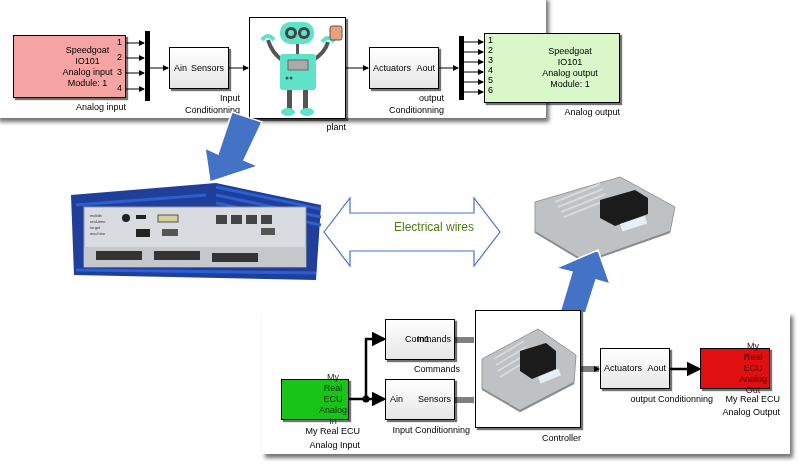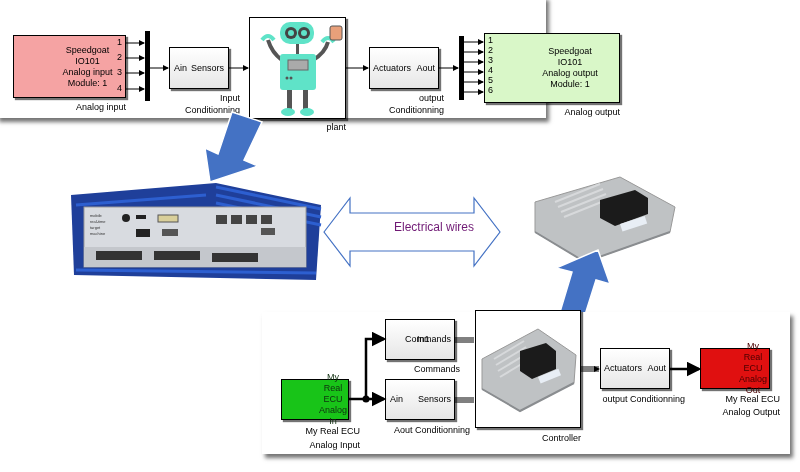--- a/index.html
+++ b/index.html
@@ -167,21 +167,21 @@
     <path d="M70 28 L105 18 L118 26 L118 42 L85 54 L70 46 Z" fill="#1b1b1b"></path>
     <rect x="90" y="52" width="26" height="8" fill="#e8eef5" transform="rotate(-18 90 52)"></rect>
   </svg>
 </div>
 
 <svg width="800" height="472">
   <path d="M232 112 L262 122 L244 160 L258 166 L210 182 L205 148 L218 154 Z" fill="#4472c4" stroke="#fff" stroke-width="1.5"></path>
   <path d="M560 312 L572 272 L556 268 L598 250 L610 284 L596 280 L584 318 Z" fill="#4472c4" stroke="#fff" stroke-width="1.5"></path>
   <path d="M324 232 L350 198 L350 213 L474 213 L474 198 L500 232 L474 266 L474 251 L350 251 L350 266 Z" fill="#fff" stroke="#4472c4" stroke-width="1.2"></path>
 </svg>
-<div class="lbl" style="left:350px;top:220px;width:124px;color:#701a75;font-size:12px;line-height:14px;">
+<div class="lbl" style="left:350px;top:220px;width:124px;color:#4d7c0f;font-size:12px;line-height:14px;">
   <div>Electrical wires</div>
 </div>
 
 <div class="panel" id="bottom-panel"></div>
 
 <div class="block center-text" style="left:281px;top:379px;width:68px;height:41px;background:#18c418;color:#103010;">
   <div>My Real ECU</div>
   <div>Analog In</div>
 </div>
 <div class="lbl" style="left:270px;top:424px;width:90px;line-height:14px;">
@@ -192,21 +192,21 @@
 <div class="block subsys" style="left:385px;top:319px;width:70px;height:41px;">
   <span class="port" style="left:3px;top:14px;margin-left:28px;">In1</span>
   <span class="port" style="right:3px;top:14px;">Commands</span>
 </div>
 <div class="lbl" style="left:380px;top:363px;width:80px;">Commands</div>
 
 <div class="block subsys" style="left:385px;top:379px;width:70px;height:41px;">
   <span class="port" style="left:4px;top:14px;">Ain</span>
   <span class="port" style="right:3px;top:14px;">Sensors</span>
 </div>
-<div class="lbl" style="left:370px;top:424px;width:100px;">Aout Conditionning</div>
+<div class="lbl" style="left:370px;top:424px;width:100px;">Input Conditionning</div>
 
 <div class="block" style="left:475px;top:310px;width:106px;height:118px;background:#fff;">
   <svg width="106" height="118">
     <path d="M6 48 L62 18 L100 44 L98 72 L44 100 L6 78 Z" fill="#bfc2c4" stroke="#999"></path>
     <path d="M6 78 L44 100 L98 72" fill="none" stroke="#8a8d90" stroke-width="2"></path>
     <g stroke="#d7d9db" stroke-width="2">
       <line x1="18" y1="48" x2="48" y2="30"></line>
         <line x1="20" y1="54" x2="50" y2="36"></line>
       <line x1="22" y1="60" x2="52" y2="42"></line>
         <line x1="24" y1="66" x2="54" y2="48"></line>
@@ -214,21 +214,21 @@
     <path d="M44 40 L70 32 L80 40 L80 58 L56 68 L44 60 Z" fill="#1b1b1b"></path>
     <rect x="62" y="66" width="22" height="7" fill="#e8eef5" transform="rotate(-22 62 66)"></rect>
   </svg>
 </div>
 <div class="lbl" style="left:475px;top:432px;width:106px;">Controller</div>
 
 <div class="block subsys" style="left:600px;top:348px;width:70px;height:41px;">
   <span class="port" style="left:3px;top:14px;">Actuators</span>
   <span class="port" style="right:3px;top:14px;">Aout</span>
 </div>
-<div class="lbl" style="left:585px;top:393px;width:100px;">output Conditionning</div>
+<div class="lbl" style="left:585px;top:393px;width:100px;padding-left:28px;">output Conditionning</div>
 
 <div class="block center-text" style="left:700px;top:348px;width:70px;height:41px;background:#e01010;color:#4a0000;">
   <div>My Real ECU</div>
   <div>Analog Out</div>
 </div>
 <div class="lbl" style="left:690px;top:393px;width:90px;line-height:13px;">
   <div>My Real ECU</div>
   <div>Analog Output</div>
 </div>
 

